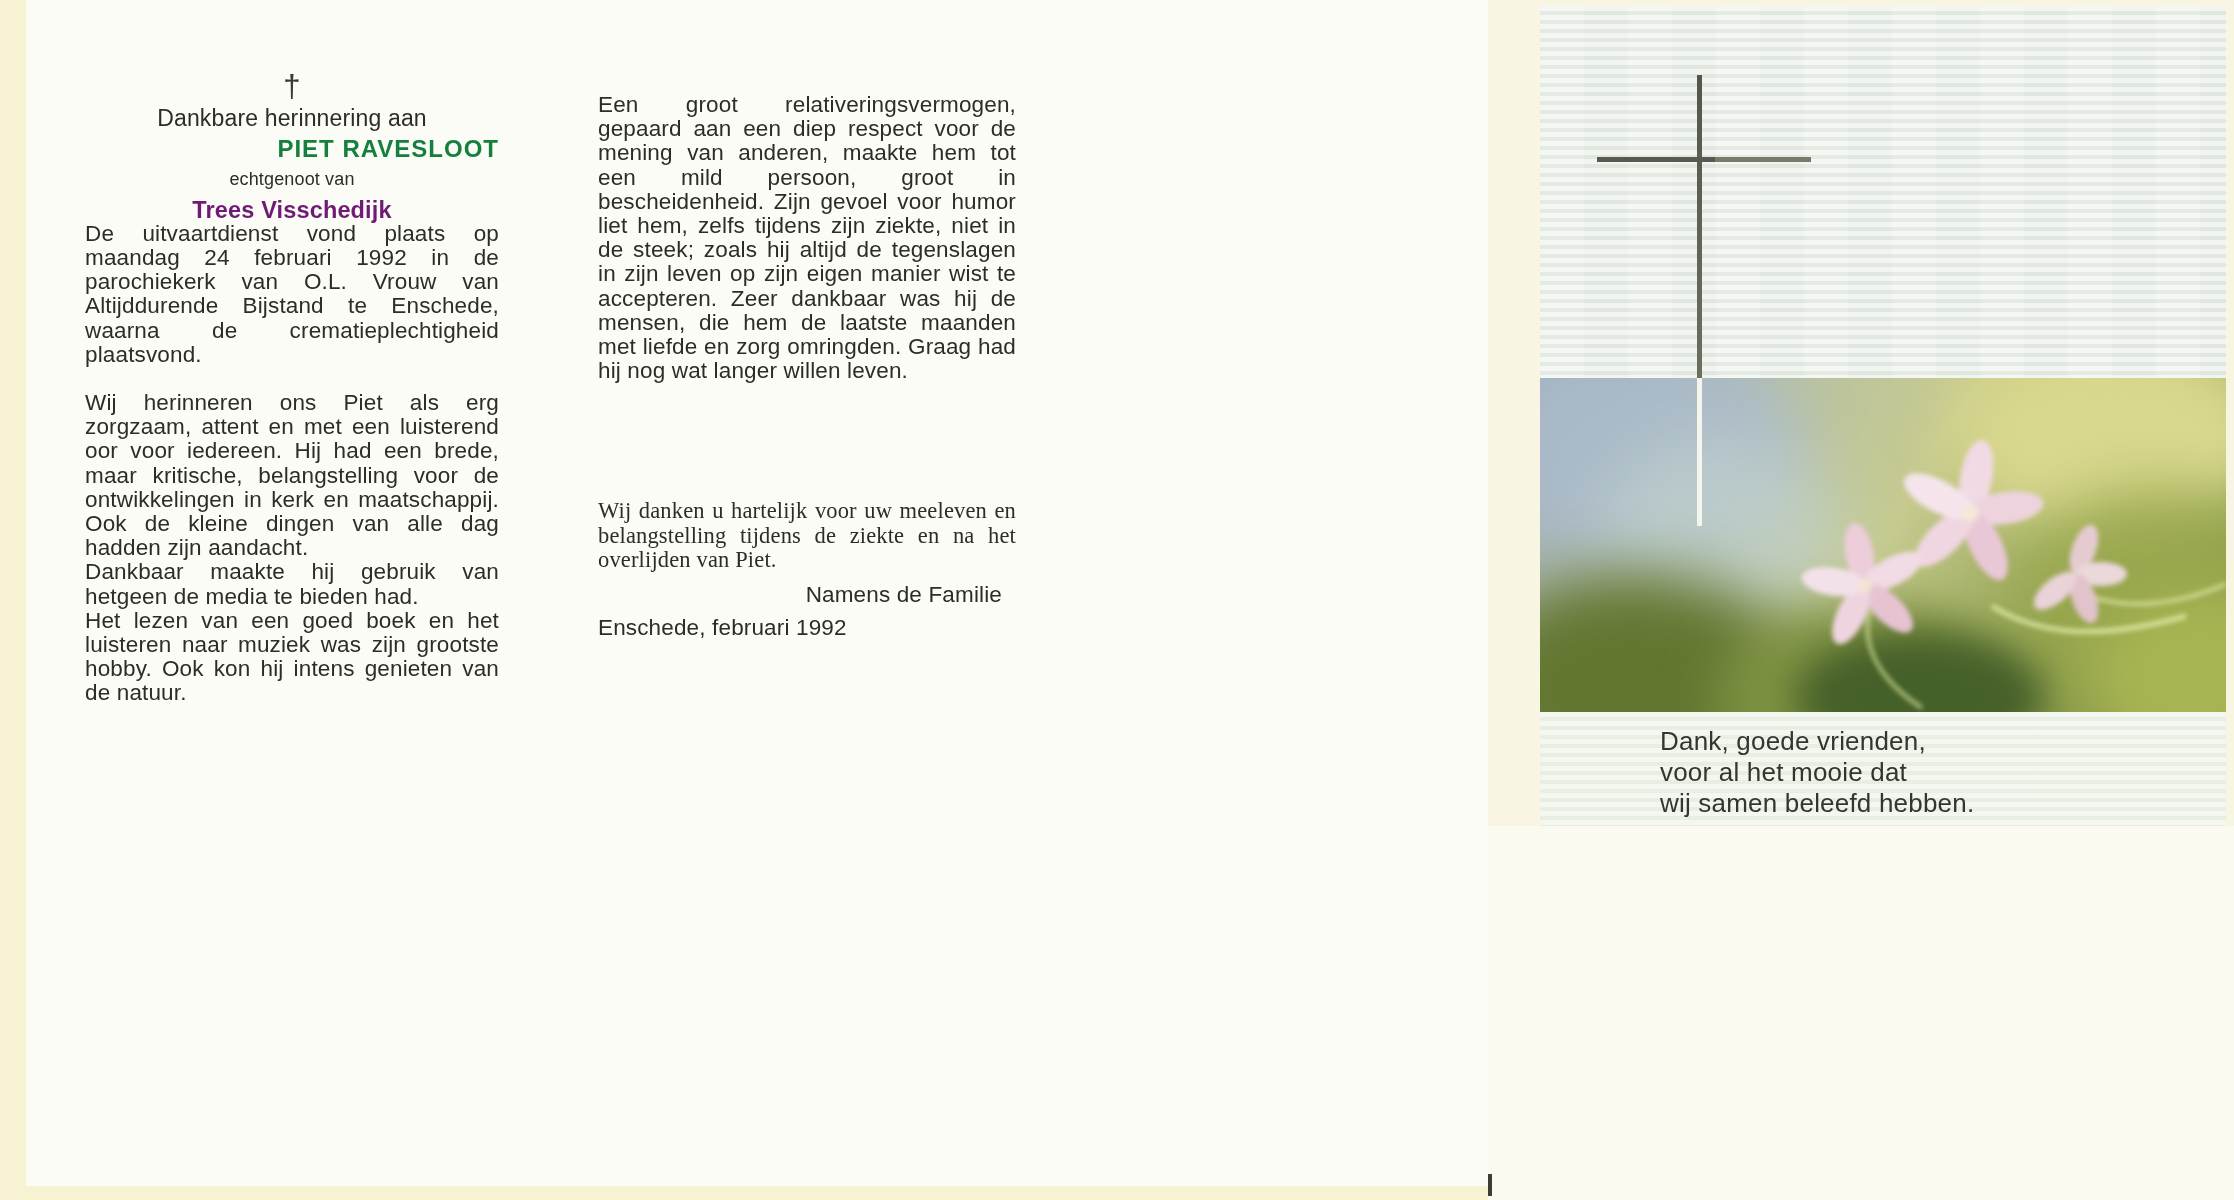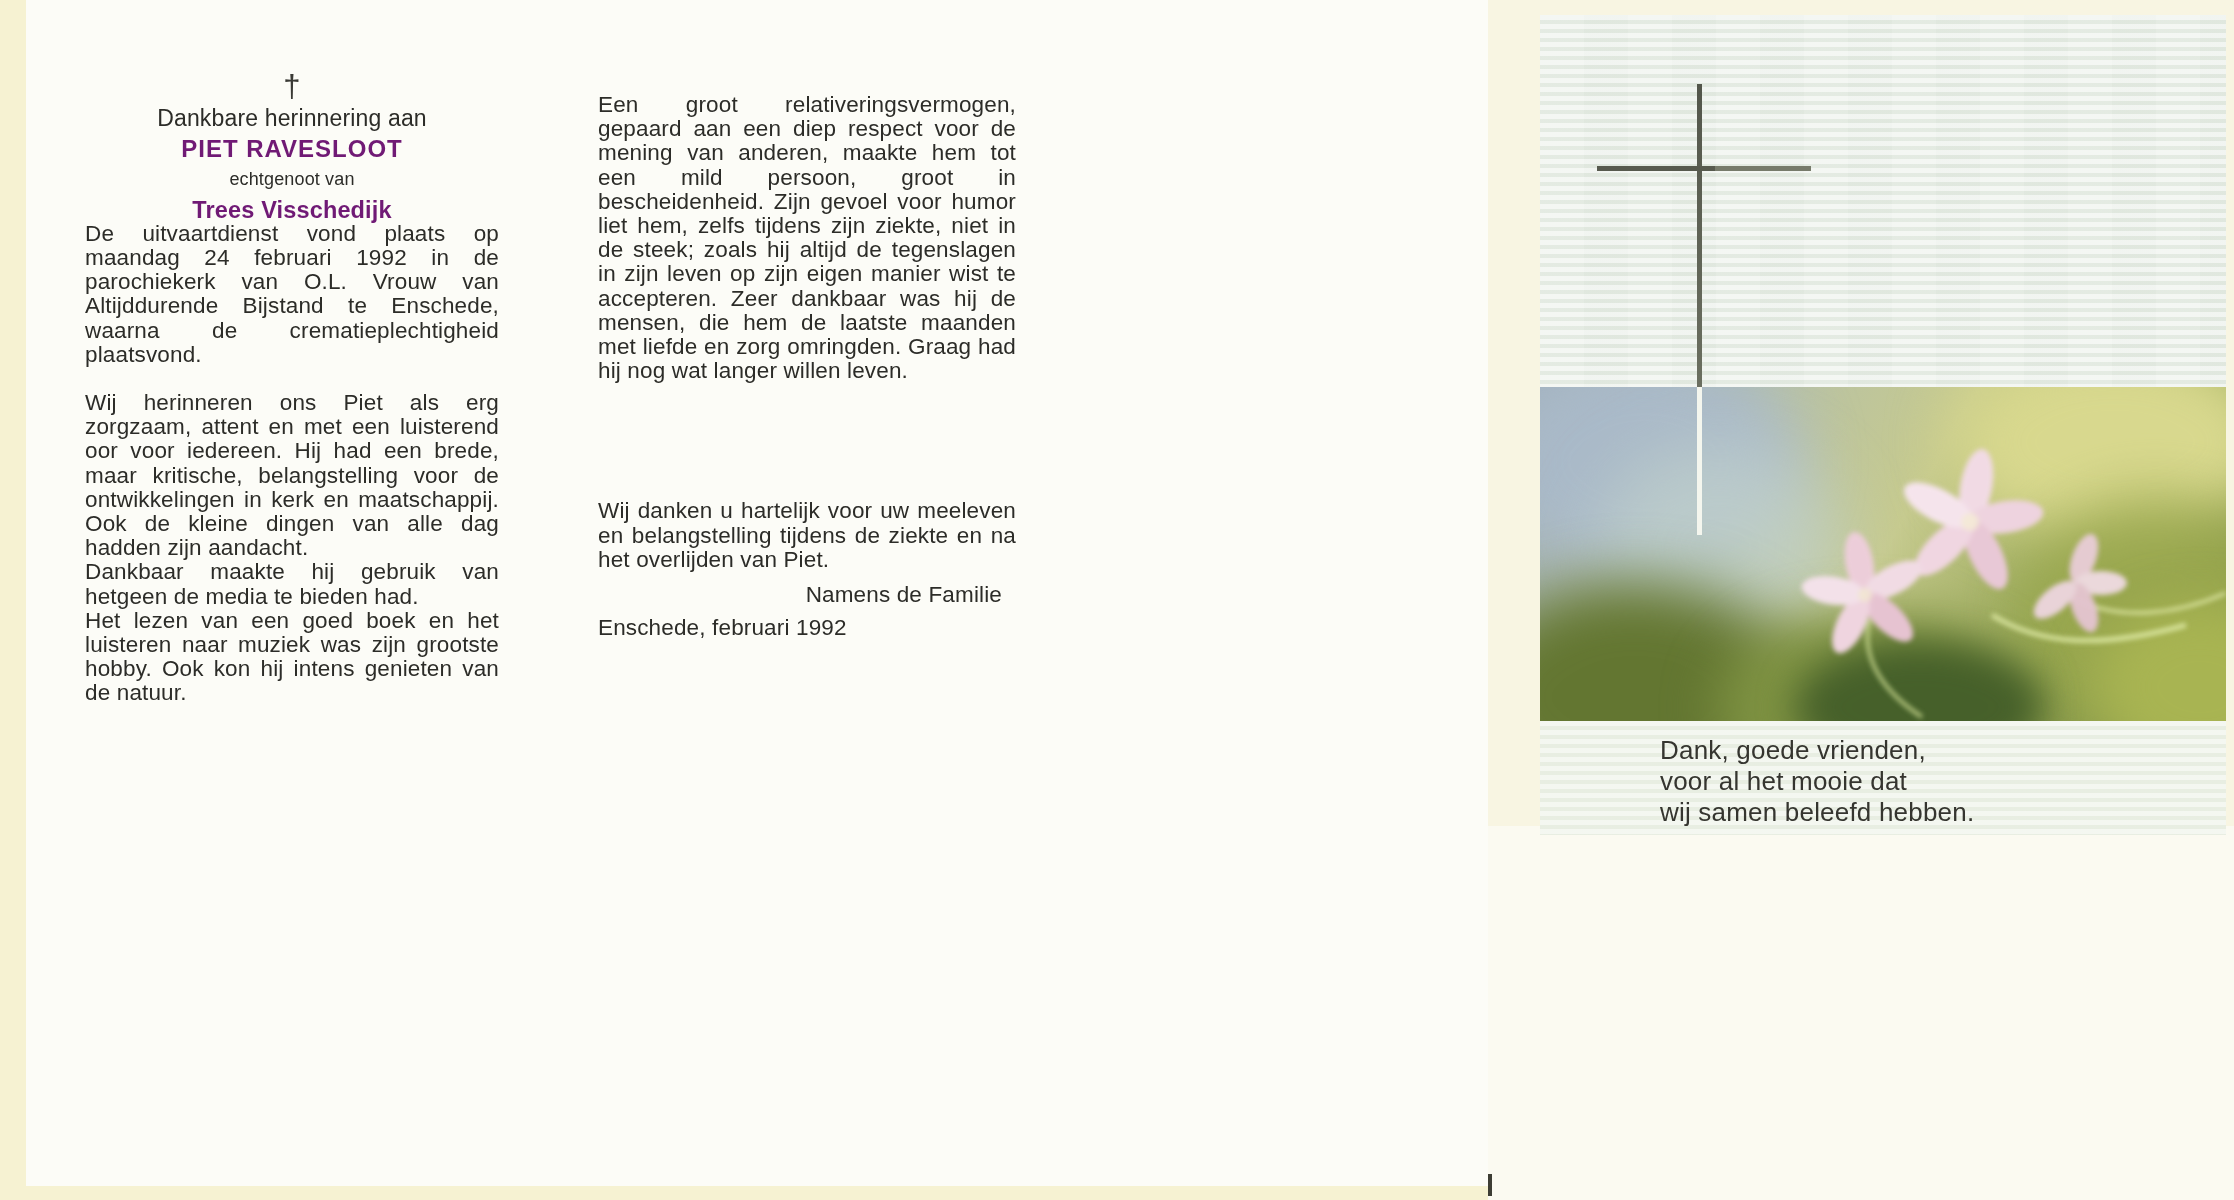--- a/index.html
+++ b/index.html
@@ -18,36 +18,36 @@
     width:1462px; height:1186px;
     background:#fcfcf7;
   }
   .col { position:absolute; text-align:justify; font-size:22.5px; line-height:24.2px; letter-spacing:0.15px; }
   .col p { margin:0; }
   .col-left  { left:59px;  top:70px; width:414px; }
   .col-mid   { left:572px; top:93px; width:418px; }
 
   .cross-symbol { text-align:center; font-size:31px; line-height:34px; color:#3a3a35; }
   .h-intro  { margin-top:2px; text-align:center; font-size:23px; }
-  .h-name   { margin-top:7px;  text-align:center; font-size:24px; font-weight:bold; letter-spacing:1px; color:#701a75; }
+  .h-name   { margin-top:7px;  text-align:right; font-size:24px; font-weight:bold; letter-spacing:1px; color:#15803d; }
   .h-rel    { margin-top:6px;  text-align:center; font-size:18px; }
   .h-spouse { margin-top:6px;  text-align:center; font-size:23.5px; font-weight:bold; color:#701a75; }
   .block-start { margin-top:19px !important; }
   .gap-before  { margin-top:24px !important; }
 
-  .thanks    { margin-top:116px !important; }
+  .thanks    { margin-top:116px !important;font-family:Liberation Serif, serif; }
   .signature { margin-top:11px !important; text-align:right; padding-right:14px; }
   .placedate { margin-top:9px  !important; text-align:left; }
 
   
   .backing-right { position:absolute; left:1488px; top:0; width:746px; height:1200px; background:#f8f5e2; }
   .right-lower   { position:absolute; left:1488px; top:826px; width:746px; height:374px; background:#fbfaf1; }
   .scan-mark     { position:absolute; left:1488px; top:1174px; width:4px; height:22px; background:#3d3d34; }
 
-  .panel { position:absolute; left:1540px; top:6px; width:686px; height:612px;margin-top:9px; }
+  .panel { position:absolute; left:1540px; top:6px; width:686px; height:612px; }
   .panel-top {
     position:absolute; left:0; top:0; width:686px; height:372px;
     background:
       repeating-linear-gradient(180deg, rgba(255,255,255,0.45) 0 5px, rgba(203,214,199,0.22) 5px 9px),
       repeating-linear-gradient(90deg, rgba(255,255,255,0.10) 0 44px, rgba(206,216,204,0.10) 44px 88px),
       #e9efe8;
   }
   .panel-photo {
     position:absolute; left:0; top:372px; width:686px; height:334px;
     overflow:hidden;

